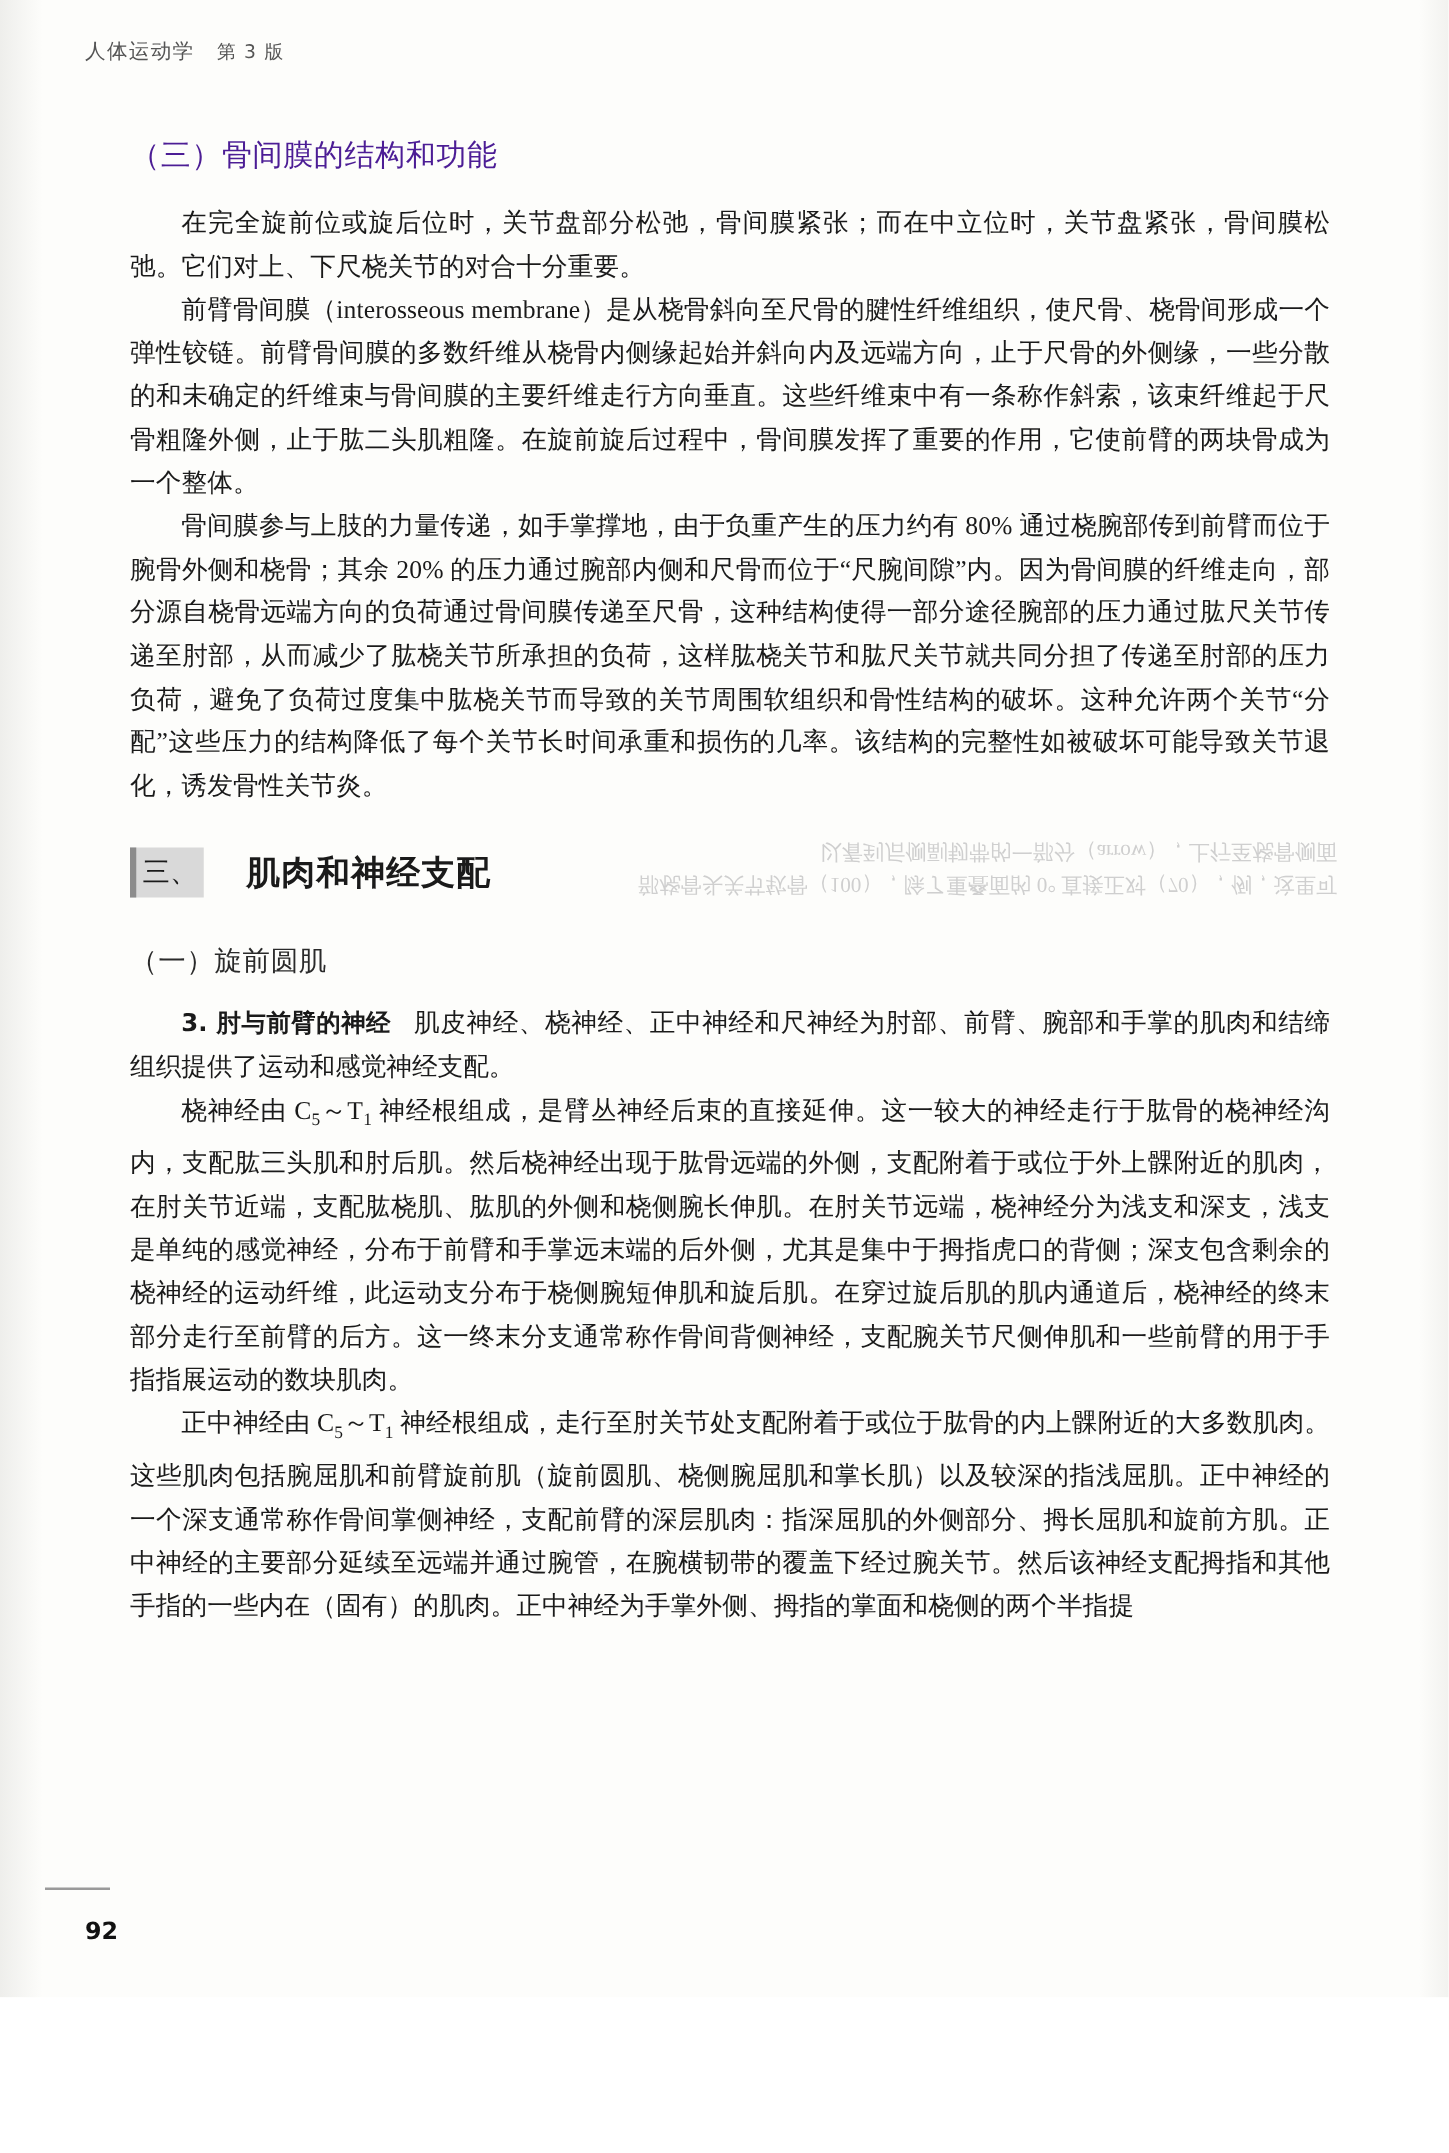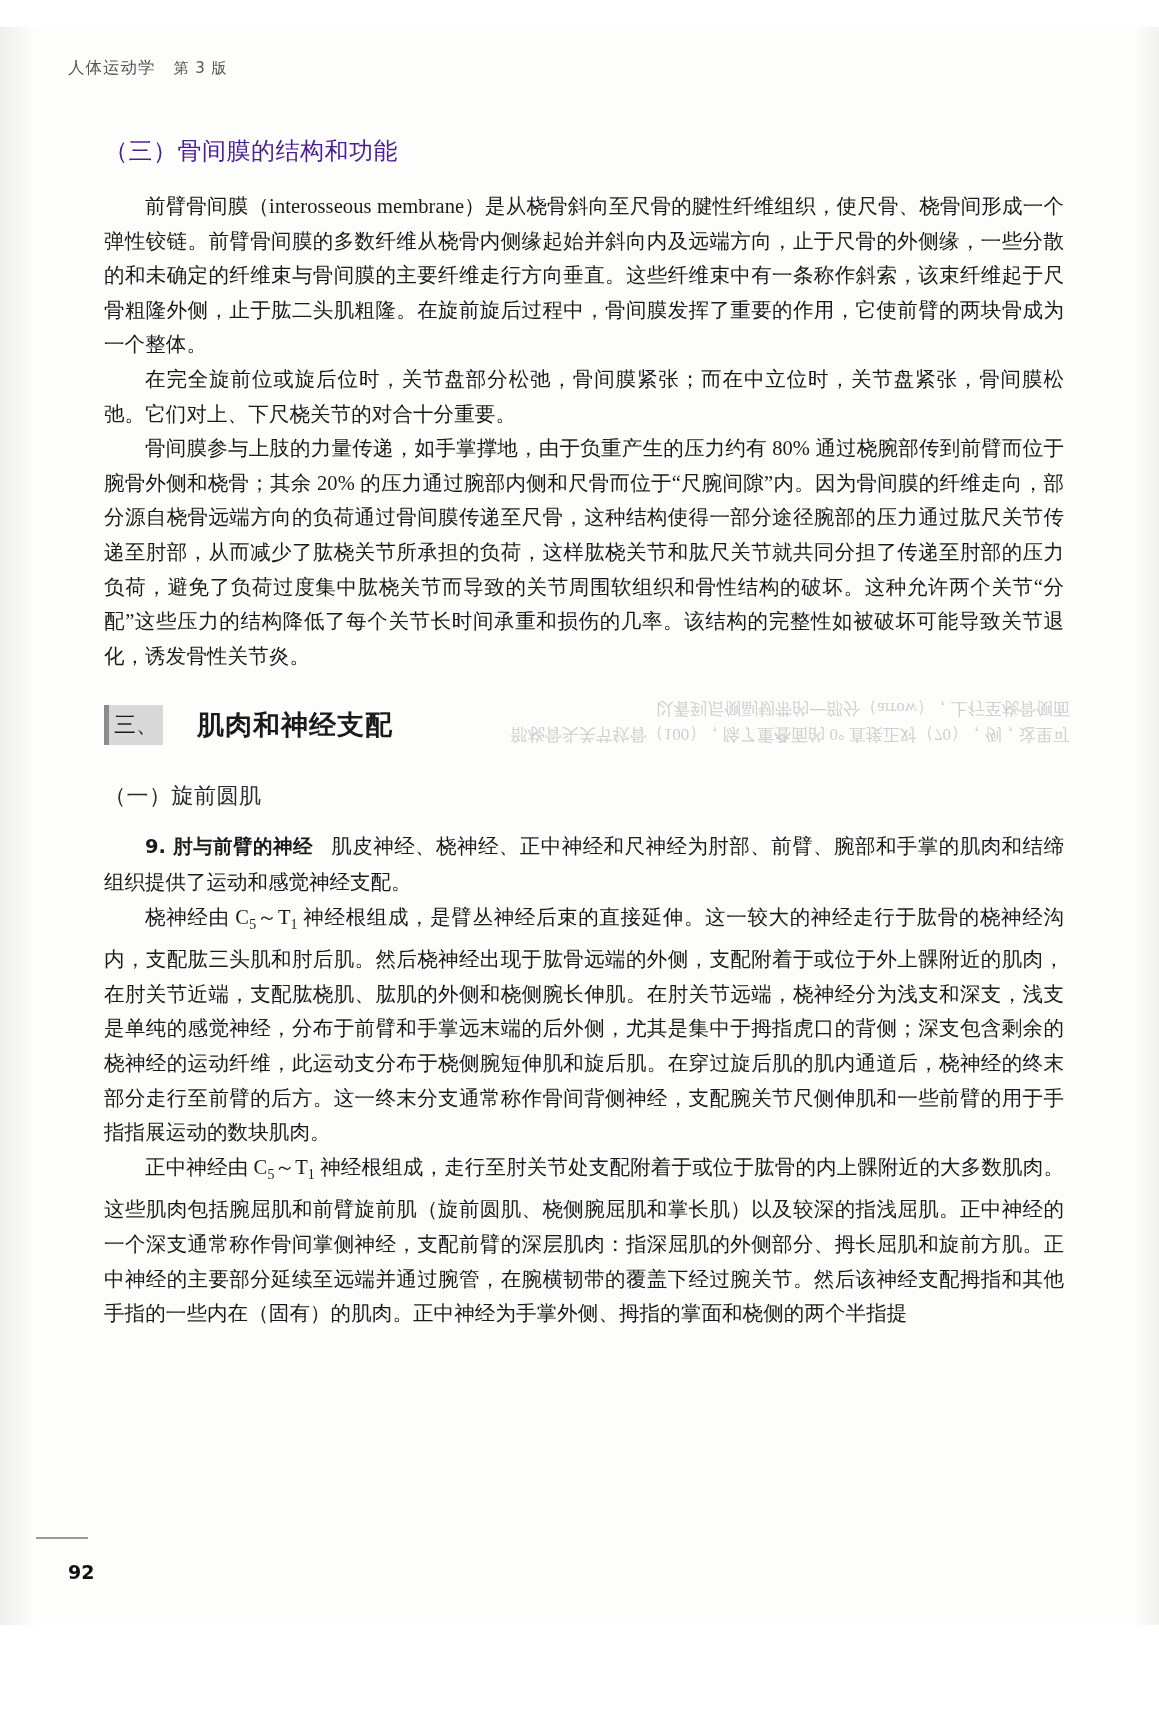--- a/index.html
+++ b/index.html
@@ -8,21 +8,20 @@
     background: #ffffff;
   }
   .page {
     position: relative;
     width: 1159px;
     height: 1598px;
     background: #fdfdfb;
     font-family: "Liberation Serif", serif;
     color: #1a1a1a;
     overflow: hidden;
-    margin-top: 27px;
   }
   
   .page:before {
     content: "";
     position: absolute;
     left: 0; top: 0; bottom: 0;
     width: 34px;
     background: linear-gradient(to right, #e9e9e6 0%, #fdfdfb 100%);
     opacity: .75;
     pointer-events: none;
@@ -166,33 +165,33 @@
 <div class="page">
 
   <div class="running-head">
     <span>人体运动学</span><span class="edition">第 3 版</span>
   </div>
 
   <div class="content">
 
     <h2 class="sub-head">（三）骨间膜的结构和功能</h2>
 
+    <p class="body">在完全旋前位或旋后位时，关节盘部分松弛，骨间膜紧张；而在中立位时，关节盘紧张，骨间膜松弛。它们对上、下尺桡关节的对合十分重要。</p>
     <p class="body">前臂骨间膜（interosseous membrane）是从桡骨斜向至尺骨的腱性纤维组织，使尺骨、桡骨间形成一个弹性铰链。前臂骨间膜的多数纤维从桡骨内侧缘起始并斜向内及远端方向，止于尺骨的外侧缘，一些分散的和未确定的纤维束与骨间膜的主要纤维走行方向垂直。这些纤维束中有一条称作斜索，该束纤维起于尺骨粗隆外侧，止于肱二头肌粗隆。在旋前旋后过程中，骨间膜发挥了重要的作用，它使前臂的两块骨成为一个整体。</p>
-    <p class="body">在完全旋前位或旋后位时，关节盘部分松弛，骨间膜紧张；而在中立位时，关节盘紧张，骨间膜松弛。它们对上、下尺桡关节的对合十分重要。</p>
     <p class="body">骨间膜参与上肢的力量传递，如手掌撑地，由于负重产生的压力约有 80% 通过桡腕部传到前臂而位于腕骨外侧和桡骨；其余 20% 的压力通过腕部内侧和尺骨而位于“尺腕间隙”内。因为骨间膜的纤维走向，部分源自桡骨远端方向的负荷通过骨间膜传递至尺骨，这种结构使得一部分途径腕部的压力通过肱尺关节传递至肘部，从而减少了肱桡关节所承担的负荷，这样肱桡关节和肱尺关节就共同分担了传递至肘部的压力负荷，避免了负荷过度集中肱桡关节而导致的关节周围软组织和骨性结构的破坏。这种允许两个关节“分配”这些压力的结构降低了每个关节长时间承重和损伤的几率。该结构的完整性如被破坏可能导致关节退化，诱发骨性关节炎。</p>
 
     <div class="section-bar">
       <div class="num-box">三、</div>
       <div class="sec-title">肌肉和神经支配</div>
       <div class="ghost">部桡骨头关节软骨（100），除了重叠面的 0° 直接正对（70），例，这里可以看到后侧副韧带的一部分（arrow），上行至桡骨侧面</div>
     </div>
 
     <h3 class="part-head">（一）旋前圆肌</h3>
 
-    <p class="num-head"><span class="lead">9. 肘与前臂的神经</span><span class="gap"></span><span>肌皮神经、桡神经、正中神经和尺神经为肘部、前臂、腕部和手掌的肌肉和结缔组织提供了运动和感觉神经支配。</span></p>
+    <p class="num-head"><span class="lead">3. 肘与前臂的神经</span><span class="gap"></span><span>肌皮神经、桡神经、正中神经和尺神经为肘部、前臂、腕部和手掌的肌肉和结缔组织提供了运动和感觉神经支配。</span></p>
 
     <p class="body">桡神经由 C<sub>5</sub>～T<sub>1</sub> 神经根组成，是臂丛神经后束的直接延伸。这一较大的神经走行于肱骨的桡神经沟内，支配肱三头肌和肘后肌。然后桡神经出现于肱骨远端的外侧，支配附着于或位于外上髁附近的肌肉，在肘关节近端，支配肱桡肌、肱肌的外侧和桡侧腕长伸肌。在肘关节远端，桡神经分为浅支和深支，浅支是单纯的感觉神经，分布于前臂和手掌远末端的后外侧，尤其是集中于拇指虎口的背侧；深支包含剩余的桡神经的运动纤维，此运动支分布于桡侧腕短伸肌和旋后肌。在穿过旋后肌的肌内通道后，桡神经的终末部分走行至前臂的后方。这一终末分支通常称作骨间背侧神经，支配腕关节尺侧伸肌和一些前臂的用于手指指展运动的数块肌肉。</p>
     <p class="body">正中神经由 C<sub>5</sub>～T<sub>1</sub> 神经根组成，走行至肘关节处支配附着于或位于肱骨的内上髁附近的大多数肌肉。这些肌肉包括腕屈肌和前臂旋前肌（旋前圆肌、桡侧腕屈肌和掌长肌）以及较深的指浅屈肌。正中神经的一个深支通常称作骨间掌侧神经，支配前臂的深层肌肉：指深屈肌的外侧部分、拇长屈肌和旋前方肌。正中神经的主要部分延续至远端并通过腕管，在腕横韧带的覆盖下经过腕关节。然后该神经支配拇指和其他手指的一些内在（固有）的肌肉。正中神经为手掌外侧、拇指的掌面和桡侧的两个半指提</p>
 
   </div>
 
   <div class="footer-rule"></div>
   <div class="footer">92</div>
 
 </div>

